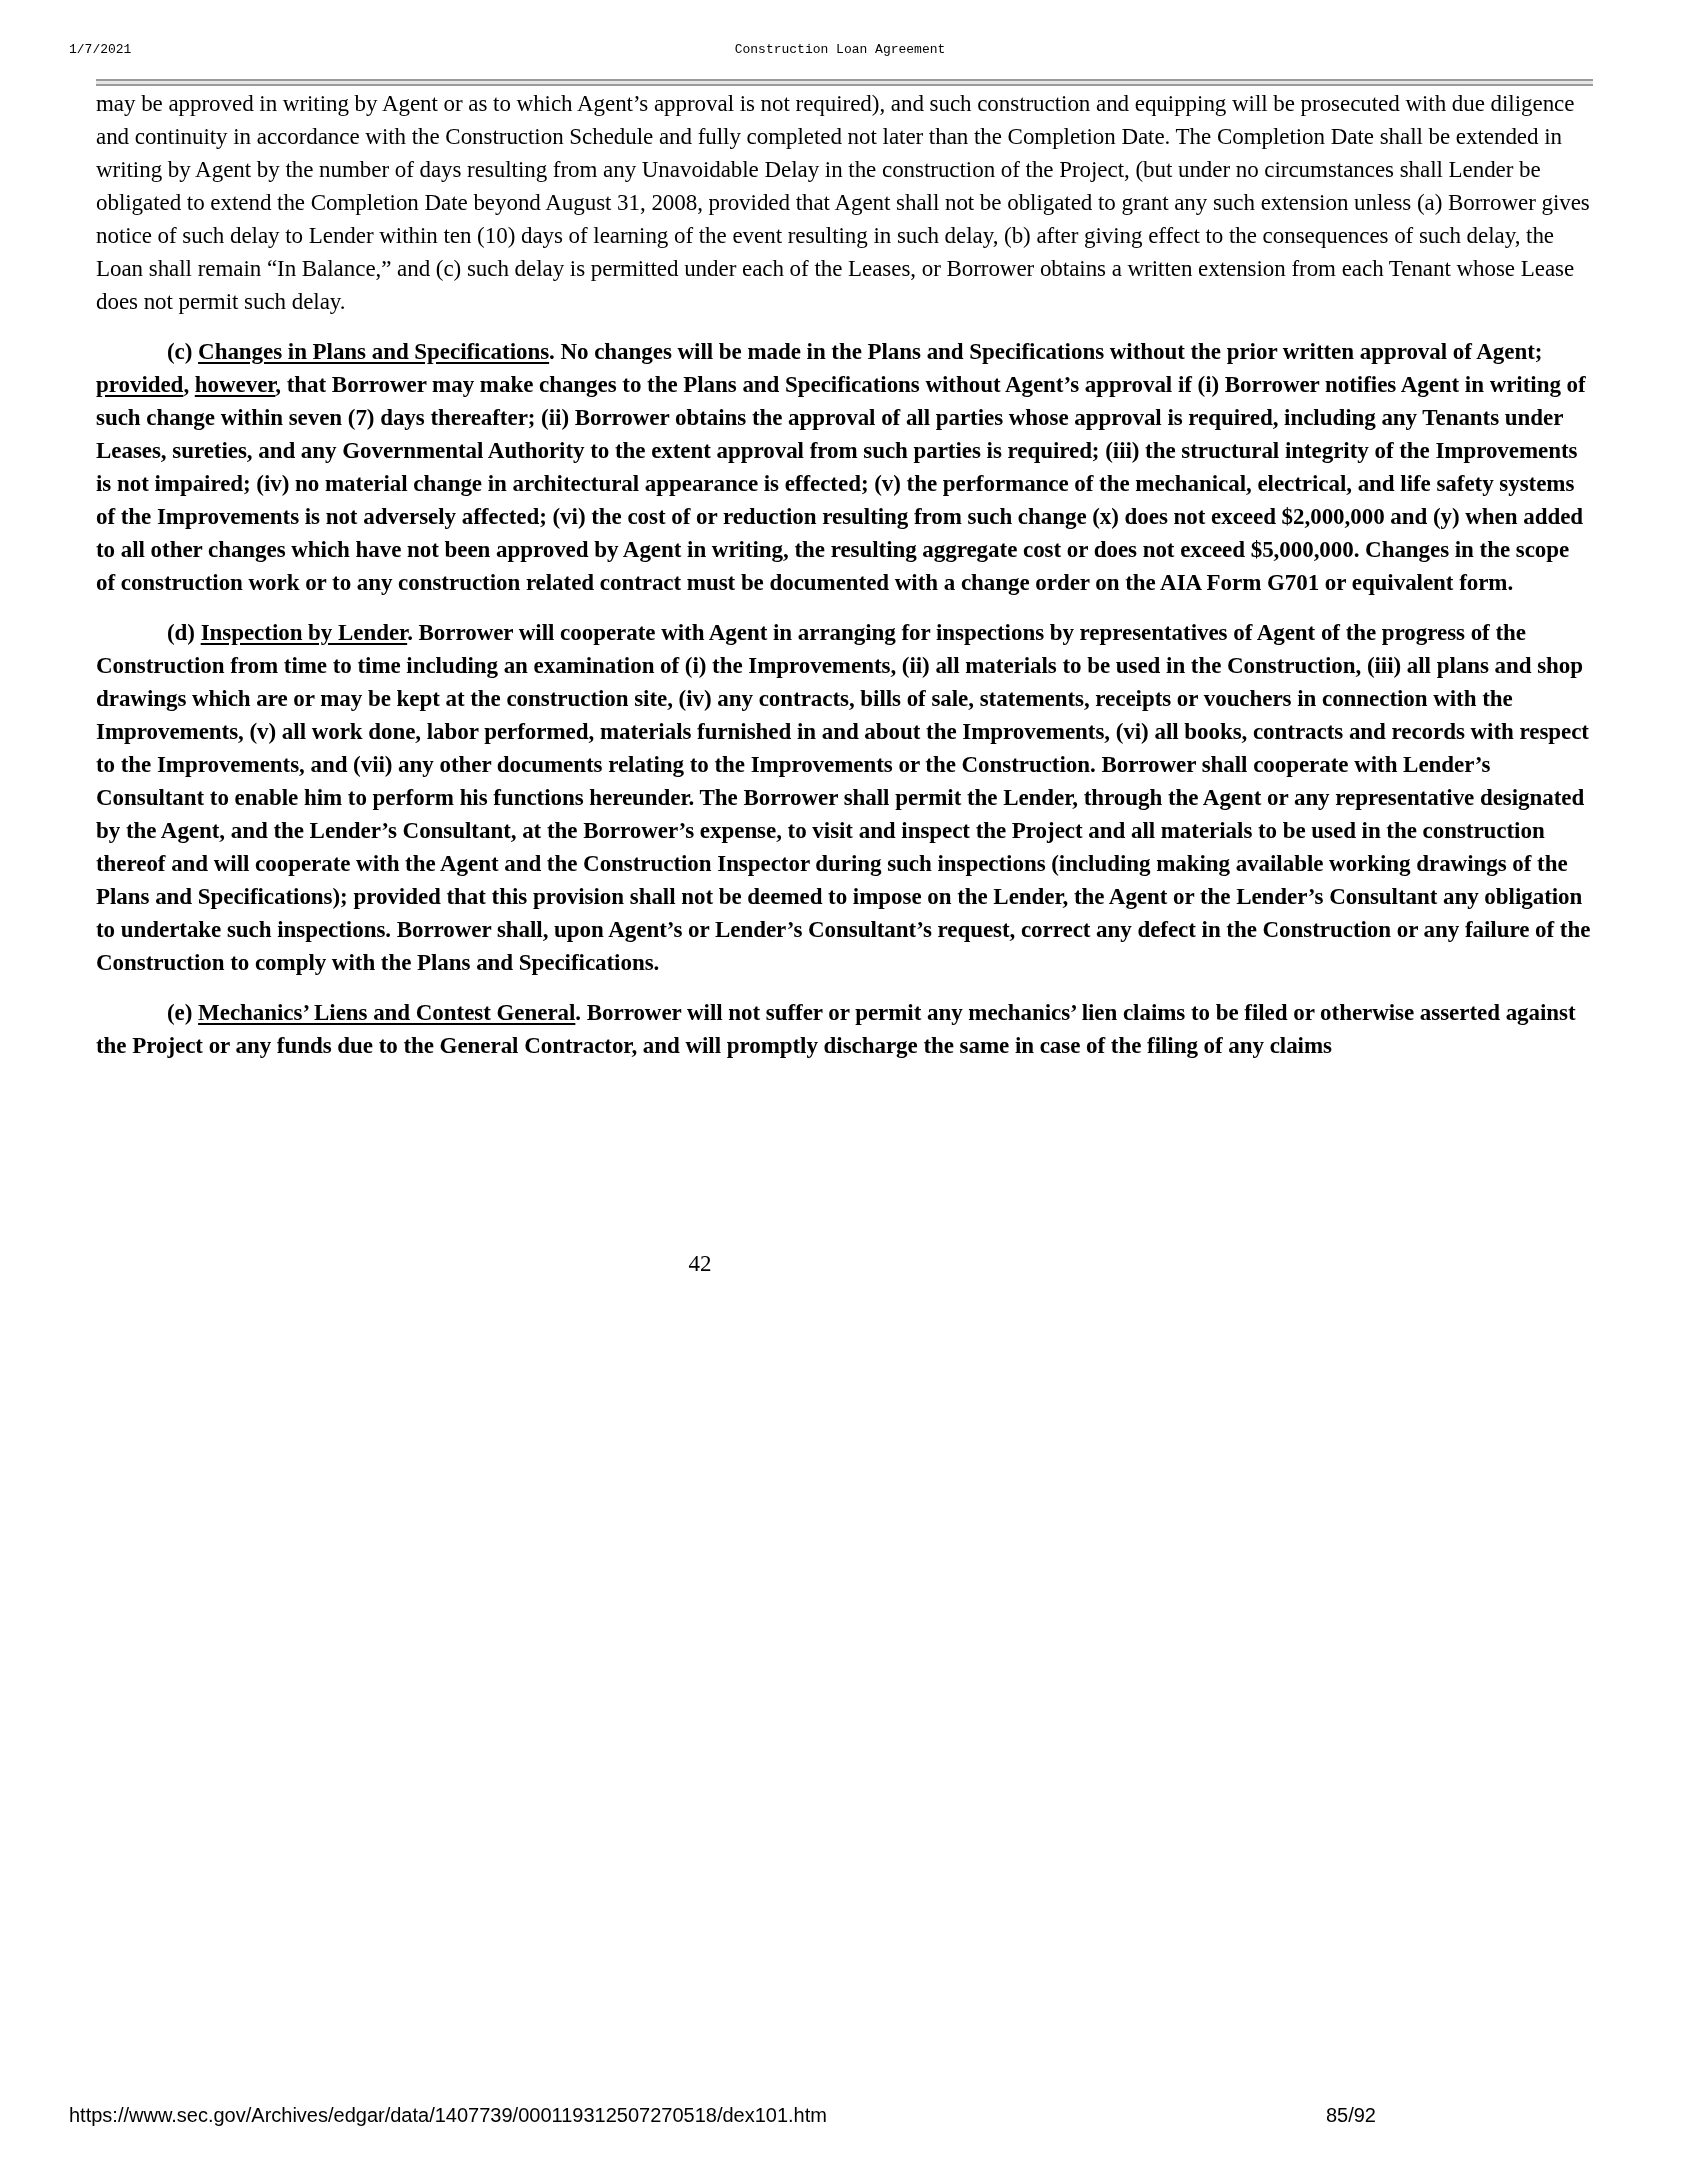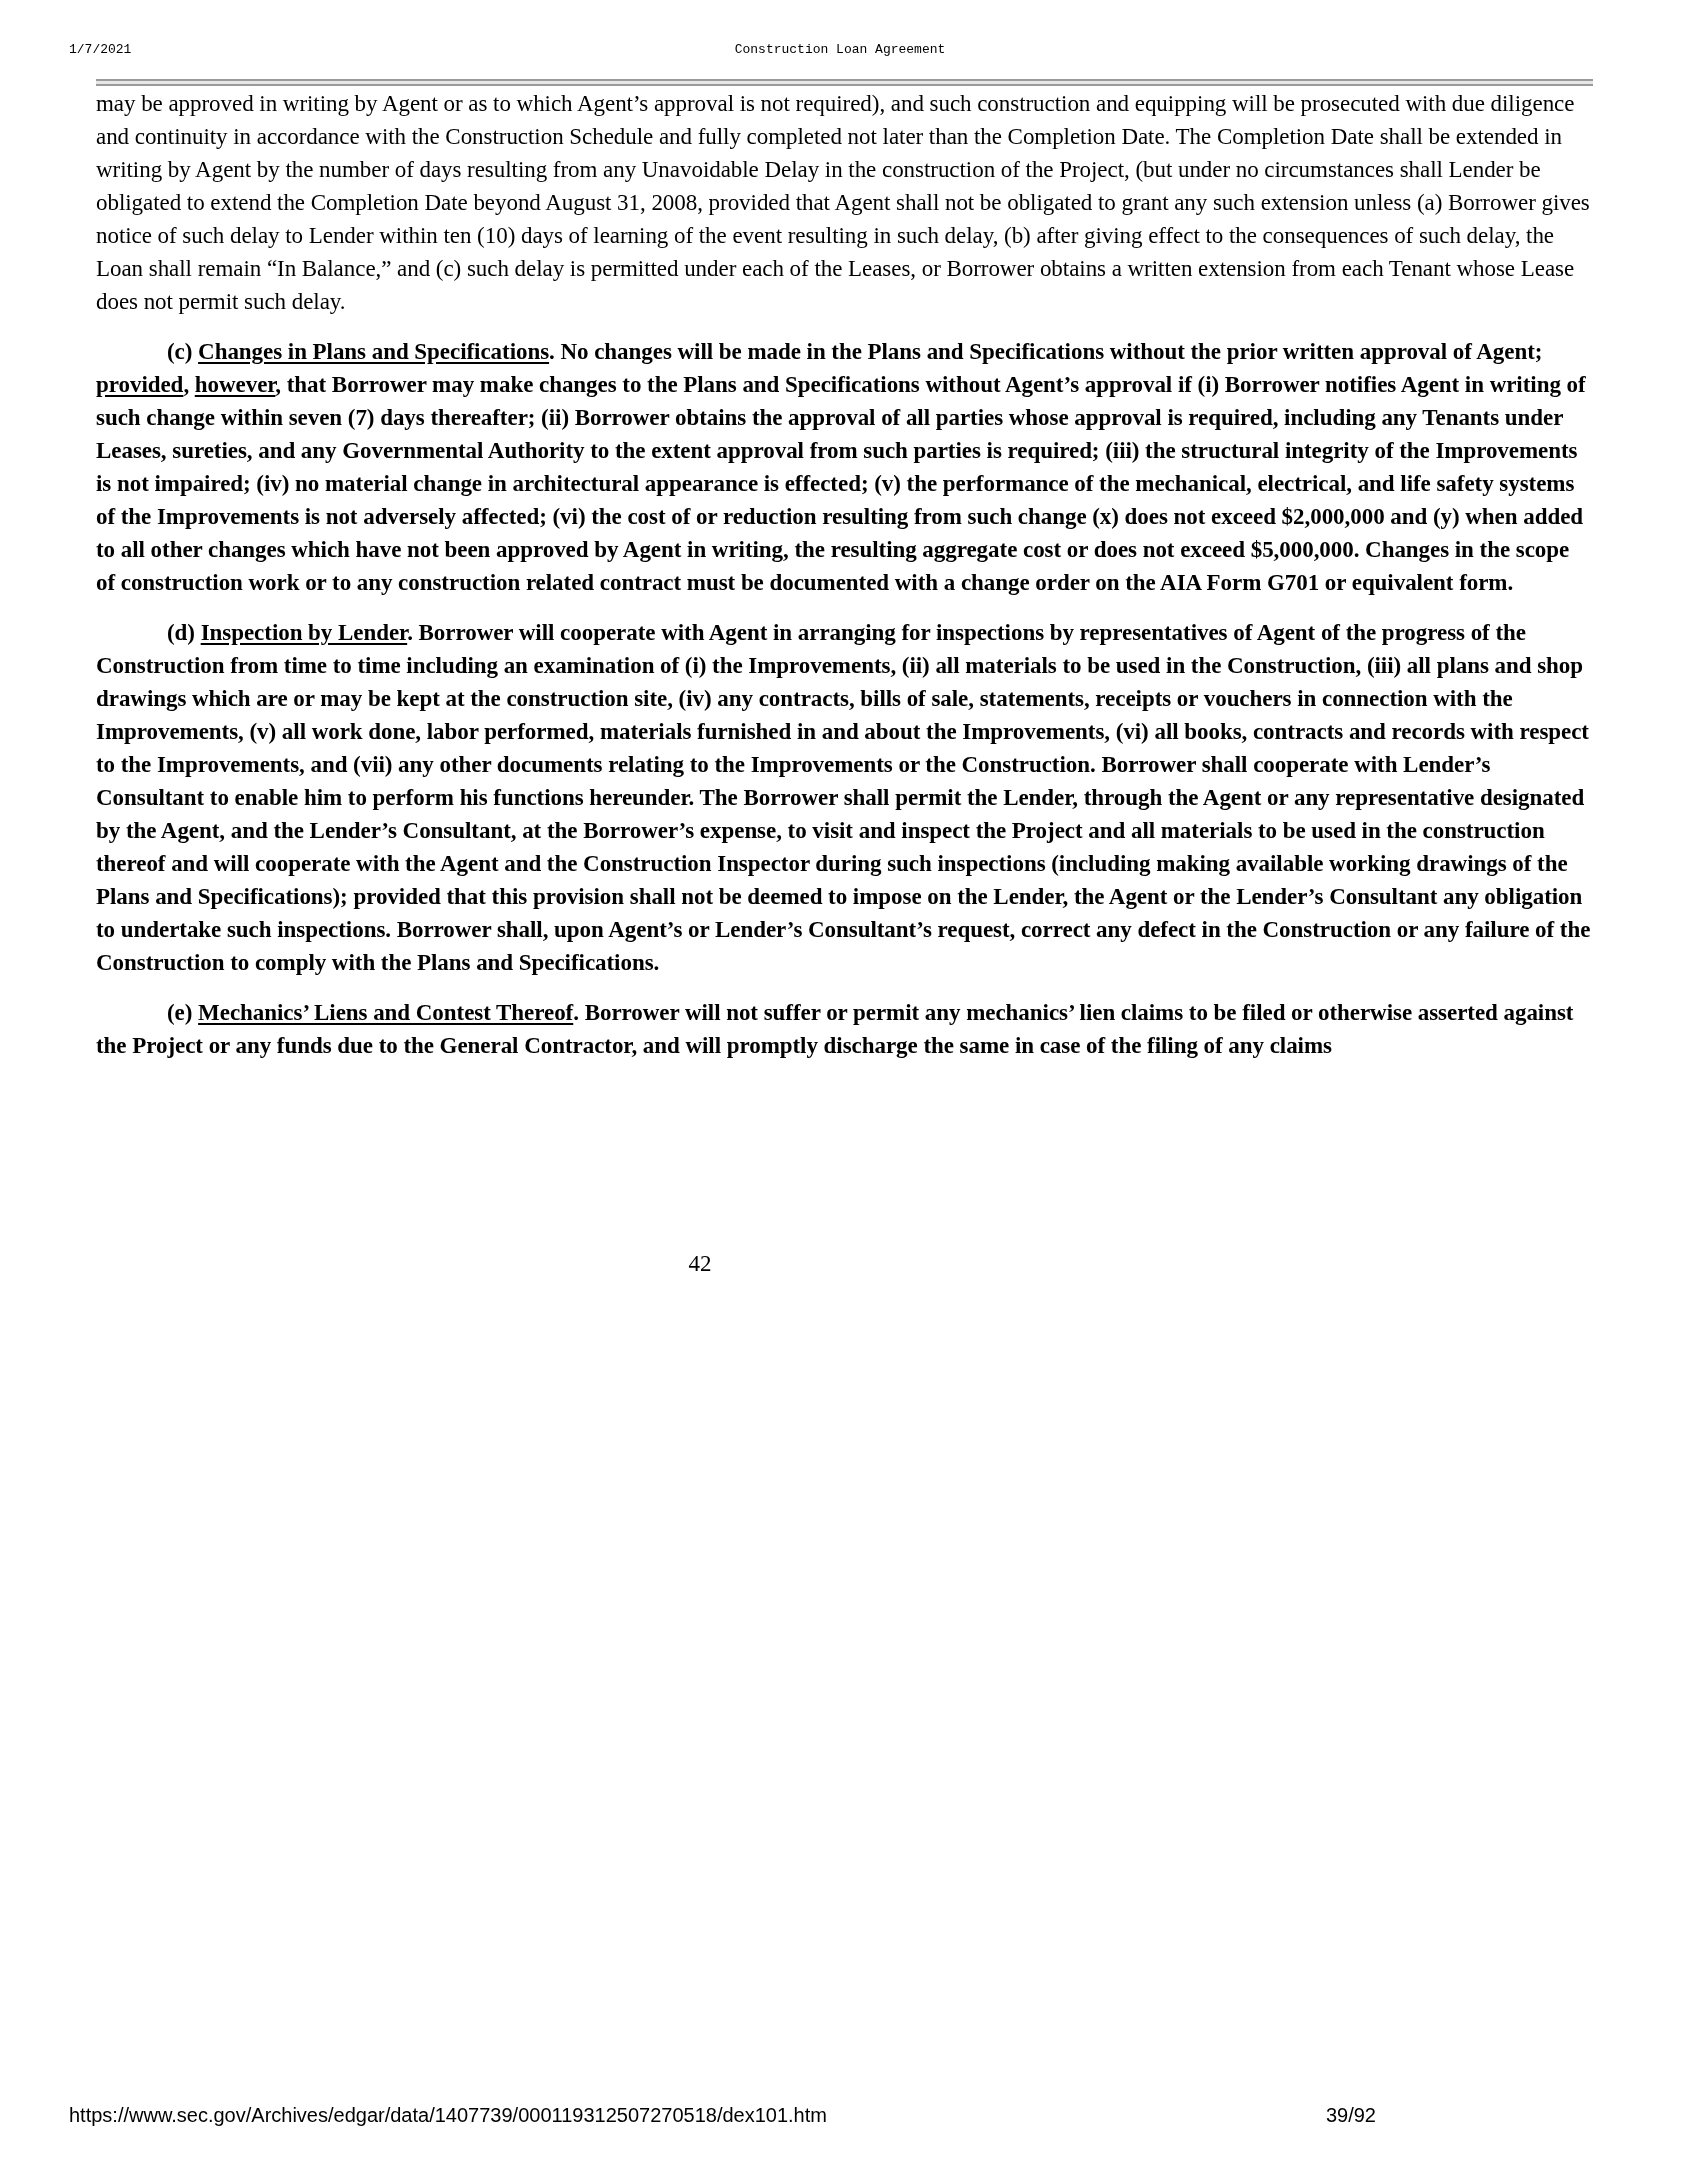--- a/index.html
+++ b/index.html
@@ -104,22 +104,22 @@
 </header>
 <div class="header-rule"></div>
 
 <main class="doc-body">
   <p><span>may be approved in writing by Agent or as to which Agent’s approval is not required), and such construction and equipping will be prosecuted with due diligence and continuity in accordance with the Construction Schedule and fully completed not later than the Completion Date. The Completion Date shall be extended in writing by Agent by the number of days resulting from any Unavoidable Delay in the construction of the Project, (but under no circumstances shall Lender be obligated to extend the Completion Date beyond August 31, 2008, provided that Agent shall not be obligated to grant any such extension unless (a) Borrower gives notice of such delay to Lender within ten (10) days of learning of the event resulting in such delay, (b) after giving effect to the consequences of such delay, the Loan shall remain “In Balance,” and (c) such delay is permitted under each of the Leases, or Borrower obtains a written extension from each Tenant whose Lease does not permit such delay.</span></p>
 
   <p class="indent"><span>(c)</span> <span class="u">Changes in Plans and Specifications</span><span>. No changes will be made in the Plans and Specifications without the prior written approval of Agent; </span><span class="u">provided</span><span>, </span><span class="u">however</span><span>, that Borrower may make changes to the Plans and Specifications without Agent’s approval if (i) Borrower notifies Agent in writing of such change within seven (7) days thereafter; (ii) Borrower obtains the approval of all parties whose approval is required, including any Tenants under Leases, sureties, and any Governmental Authority to the extent approval from such parties is required; (iii) the structural integrity of the Improvements is not impaired; (iv) no material change in architectural appearance is effected; (v) the performance of the mechanical, electrical, and life safety systems of the Improvements is not adversely affected; (vi) the cost of or reduction resulting from such change (x) does not exceed $2,000,000 and (y) when added to all other changes which have not been approved by Agent in writing, the resulting aggregate cost or does not exceed $5,000,000. Changes in the scope of construction work or to any construction related contract must be documented with a change order on the AIA Form G701 or equivalent form.</span></p>
 
   <p class="indent"><span>(d)</span> <span class="u">Inspection by Lender</span><span>. Borrower will cooperate with Agent in arranging for inspections by representatives of Agent of the progress of the Construction from time to time including an examination of (i) the Improvements, (ii) all materials to be used in the Construction, (iii) all plans and shop drawings which are or may be kept at the construction site, (iv) any contracts, bills of sale, statements, receipts or vouchers in connection with the Improvements, (v) all work done, labor performed, materials furnished in and about the Improvements, (vi) all books, contracts and records with respect to the Improvements, and (vii) any other documents relating to the Improvements or the Construction. Borrower shall cooperate with Lender’s Consultant to enable him to perform his functions hereunder. The Borrower shall permit the Lender, through the Agent or any representative designated by the Agent, and the Lender’s Consultant, at the Borrower’s expense, to visit and inspect the Project and all materials to be used in the construction thereof and will cooperate with the Agent and the Construction Inspector during such inspections (including making available working drawings of the Plans and Specifications); provided that this provision shall not be deemed to impose on the Lender, the Agent or the Lender’s Consultant any obligation to undertake such inspections. Borrower shall, upon Agent’s or Lender’s Consultant’s request, correct any defect in the Construction or any failure of the Construction to comply with the Plans and Specifications.</span></p>
 
-  <p class="indent"><span>(e)</span> <span class="u">Mechanics’ Liens and Contest Thereof</span><span>. Borrower will not suffer or permit any mechanics’ lien claims to be filed or otherwise asserted against the Project or any funds due to the General Contractor, and will promptly discharge the same in case of the filing of any claims</span></p>
+  <p class="indent"><span>(e)</span> <span class="u">Mechanics’ Liens and Contest General</span><span>. Borrower will not suffer or permit any mechanics’ lien claims to be filed or otherwise asserted against the Project or any funds due to the General Contractor, and will promptly discharge the same in case of the filing of any claims</span></p>
 </main>
 
 <div class="page-number">42</div>
 
 <footer class="page-footer">
   <span class="footer-url">https://www.sec.gov/Archives/edgar/data/1407739/000119312507270518/dex101.htm</span>
-  <span class="footer-pages">39/92</span>
+  <span class="footer-pages">85/92</span>
 </footer>
 
 
 </body></html>

